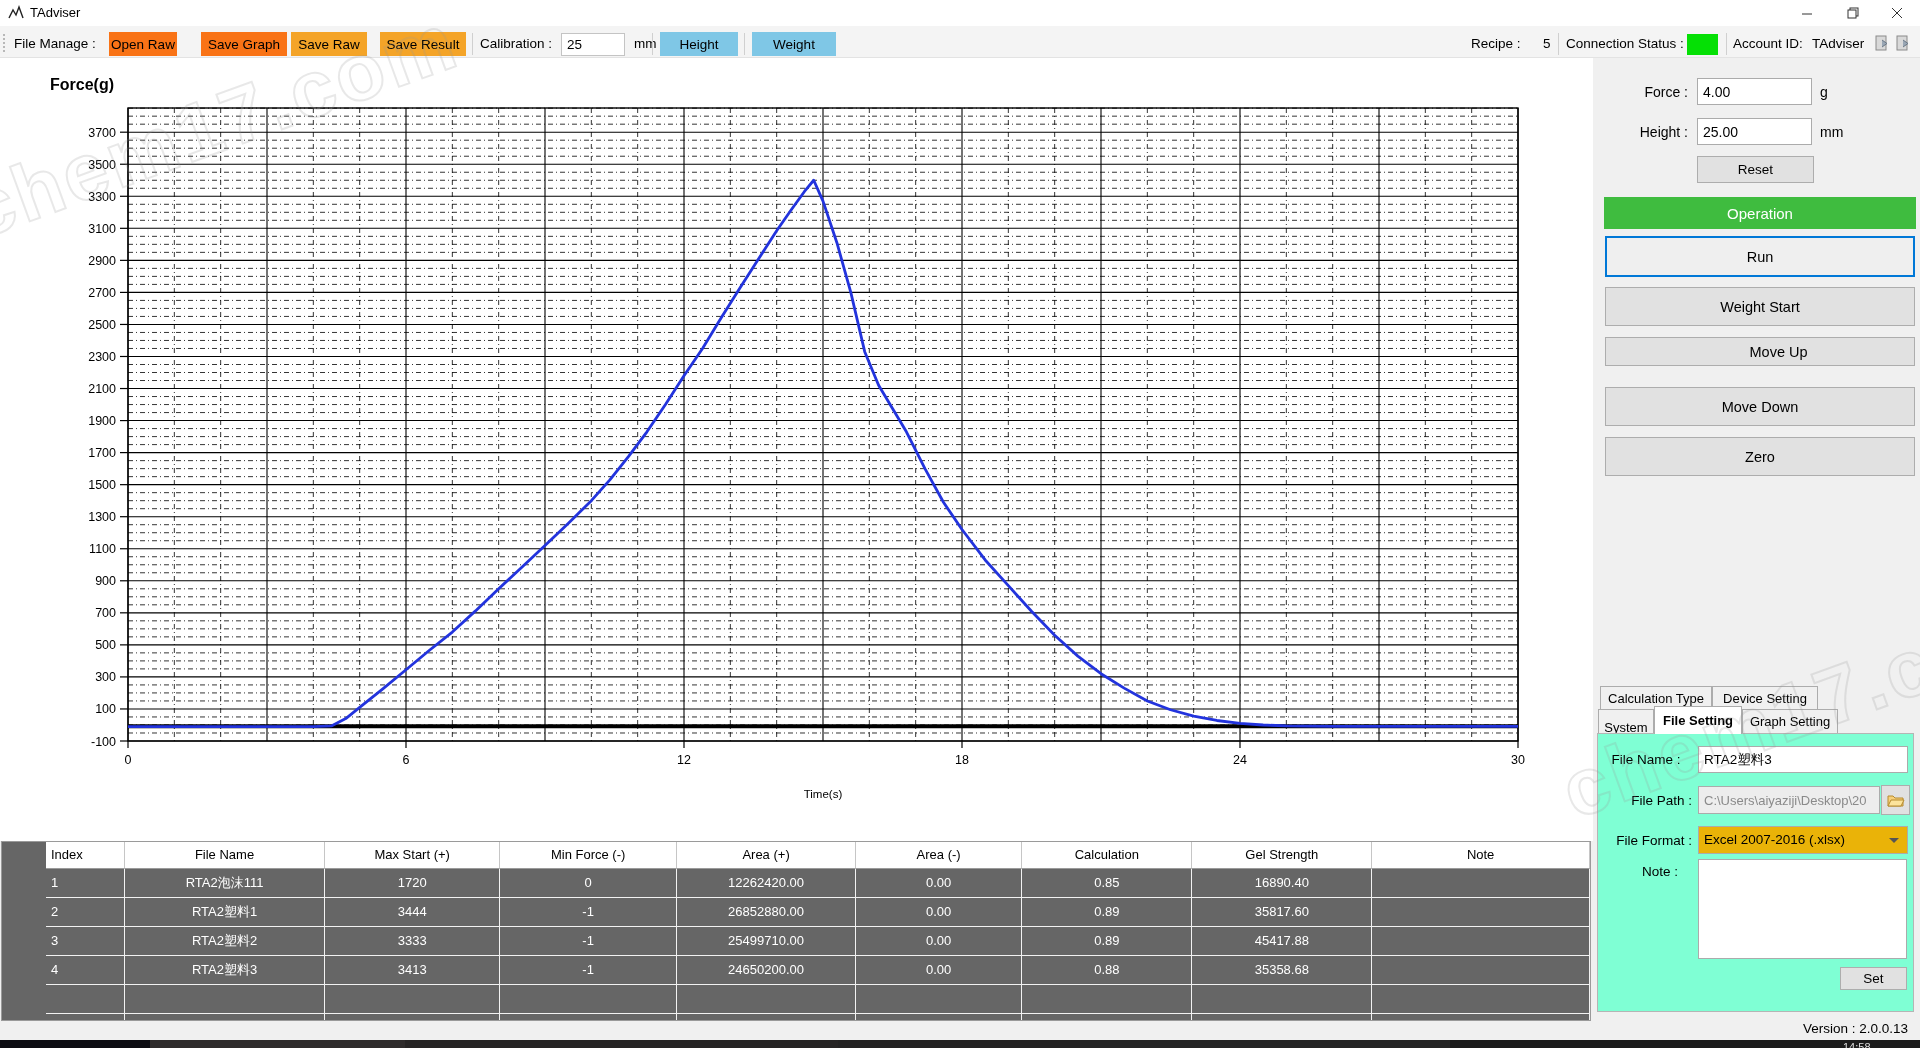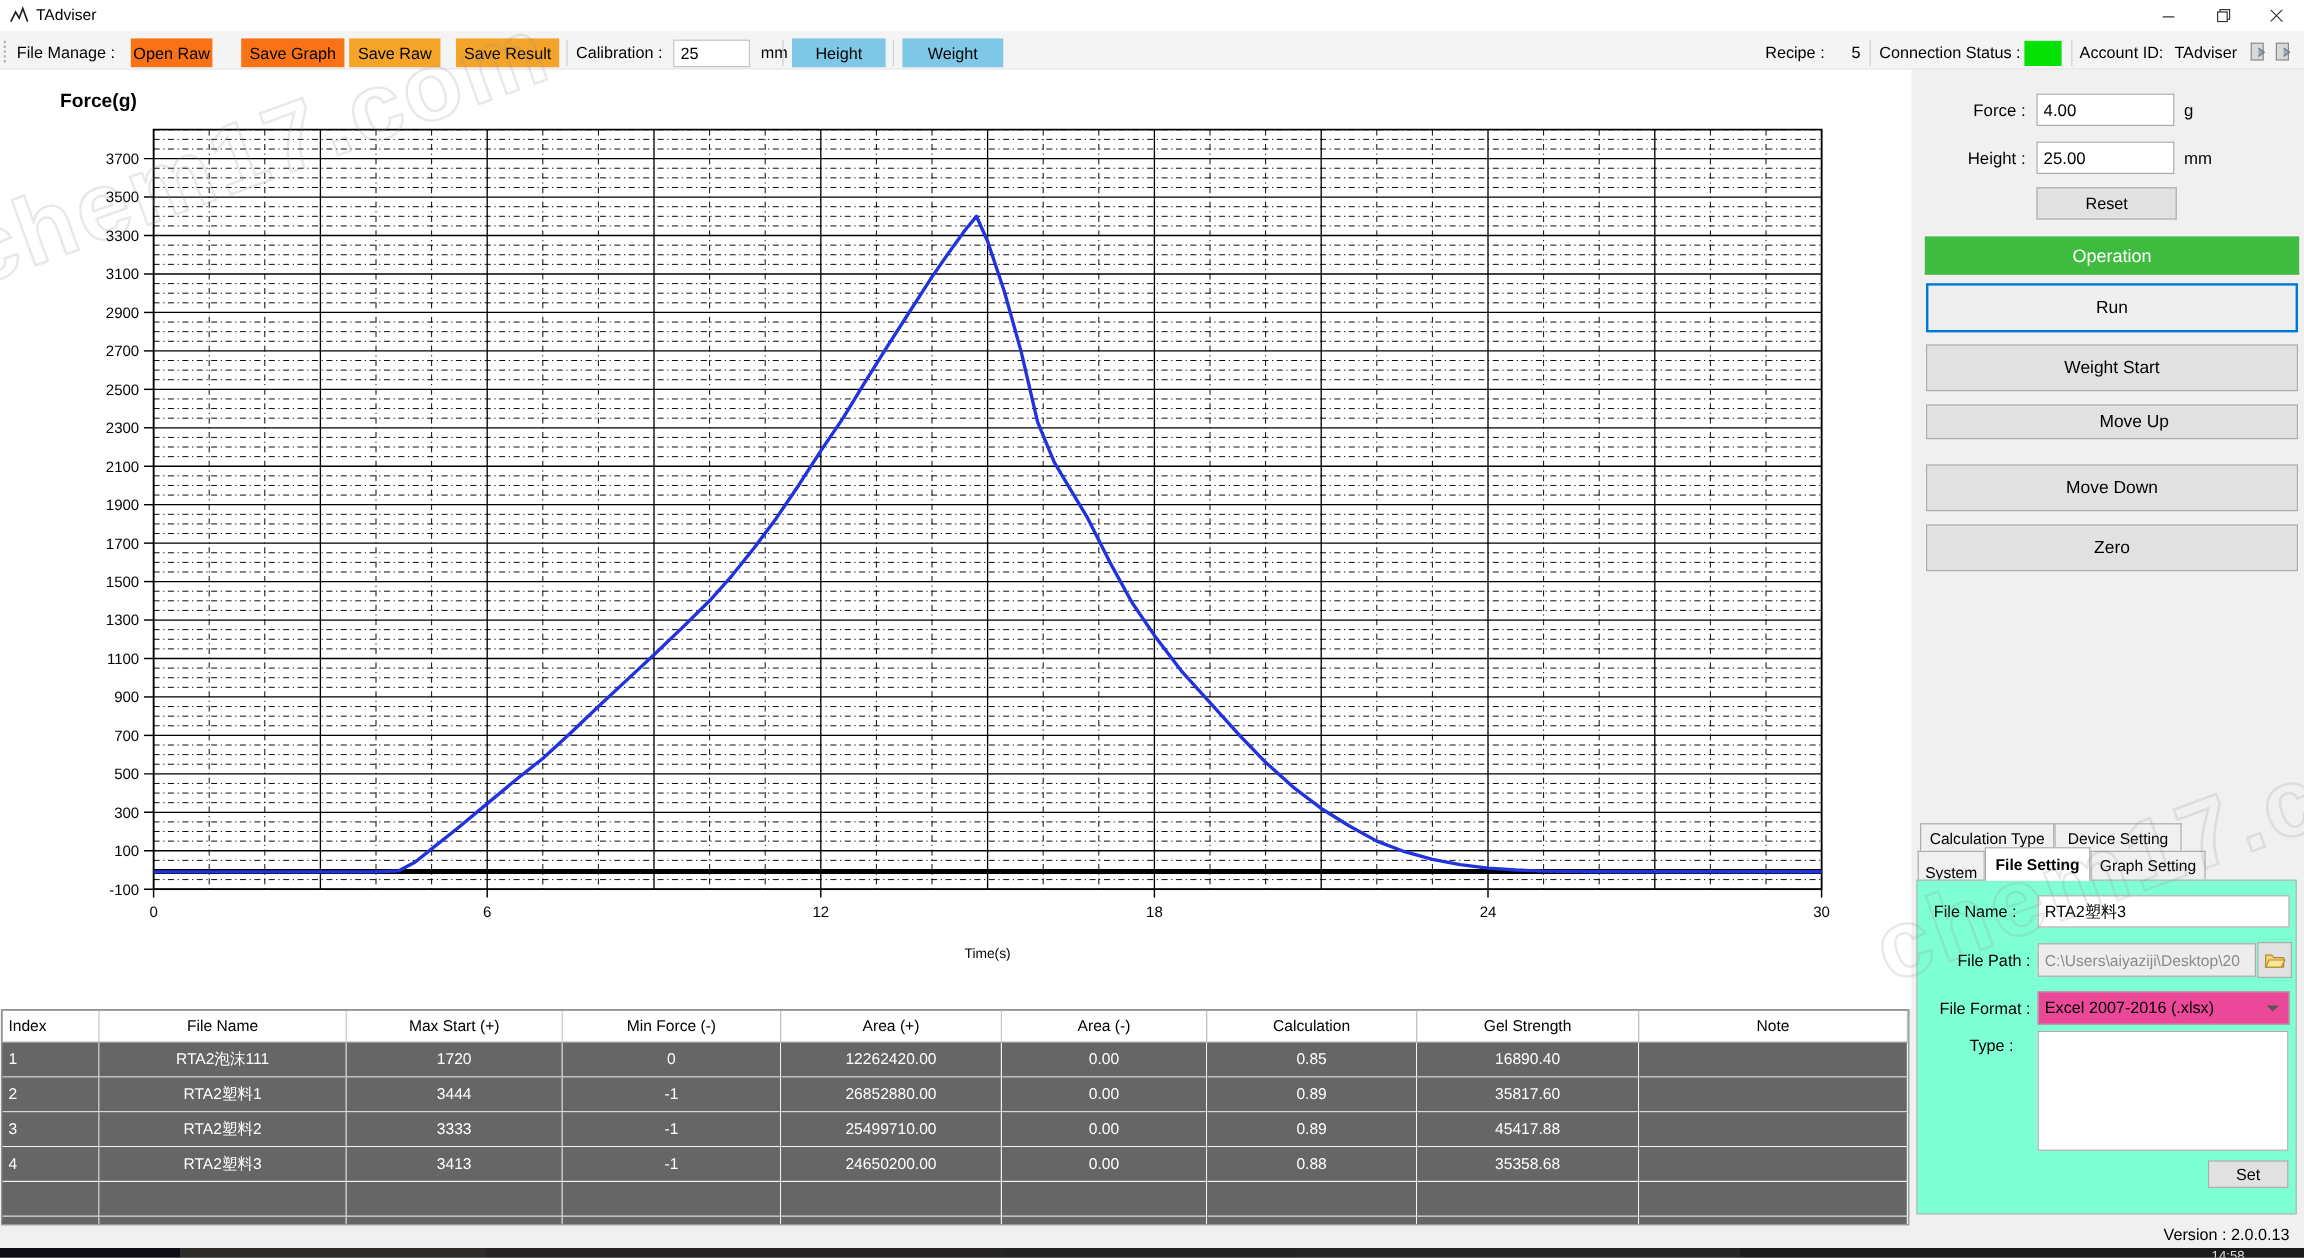--- a/index.html
+++ b/index.html
@@ -24,21 +24,21 @@
                padding-left:5px; font-family:"Liberation Sans",sans-serif; }
   .conn-box { top:34px; width:31px; height:21px; }
 
   
   .chart-area { left:0; top:58px; width:1593px; height:783px; background:#fff; }
   .chart-title { left:50px; top:18px; font-size:16px; font-weight:bold; }
 
   
   .table-area { left:1px; top:841px; width:1590px; height:180px; overflow:hidden; background:#666;
                 border:1px solid #9a9a9a; }
-  .trow { display:flex; width:1588px; }
+  .trow { display:flex; width:1588px;padding-left:44px; }
   .th { background:#fff; color:#000; font-size:13px; height:27px; line-height:26px; text-align:center;
         border-right:1px solid #c6c6c6; border-bottom:1px solid #9a9a9a; overflow:hidden; }
   .td { background:#666; color:#fff; font-size:13px; height:29px; line-height:28px; text-align:center;
         border-right:1px solid #f2f2f2; border-bottom:1px solid #f2f2f2; overflow:hidden; }
   .th.first, .td.first { text-align:left; padding-left:5px; }
 
   
   .right-panel { left:1593px; top:58px; width:327px; height:982px; background:#f0f0f0; }
   .rp-label { font-size:14px; text-align:right; white-space:nowrap; }
   .rp-input { border:1px solid #ababab; background:#fff; font-size:14px; padding-left:5px;
@@ -408,25 +408,25 @@
 <input class="abs rp-input" style="left: 1698px; top: 746px; width: 210px; height: 27px; font-size: 13.5px;" readonly="" value="RTA2塑料3">
 <div class="abs mint-label" style="left:1600px; top:793px; width:92px;">File Path :</div>
 <input class="abs rp-input" style="left: 1698px; top: 786px; width: 182px; height: 28px; font-size: 13px; background: rgb(237, 237, 237); color: rgb(138, 138, 138);" readonly="" value="C:\Users\aiyaziji\Desktop\20">
 <div class="abs btn" style="left:1881px; top:785px; width:29px; height:30px;">
   <svg width="18" height="15" viewBox="0 0 18 15">
     <path d="M1 3 h5 l2 2 h8 v8 h-15 z" fill="#f7d07a" stroke="#b68b2e"></path>
     <path d="M1 13 l3 -6 h13 l-3 6 z" fill="#fce49b" stroke="#b68b2e"></path>
   </svg>
 </div>
 <div class="abs mint-label" style="left:1596px; top:833px; width:96px;">File Format :</div>
-<div class="abs rp-input" style="left:1698px; top:826px; width:210px; height:28px; font-size:13.5px; line-height:26px; background:#ec4899;">
+<div class="abs rp-input" style="left:1698px; top:826px; width:210px; height:28px; font-size:13.5px; line-height:26px; background:#eab308;">
   <span>Excel 2007-2016 (.xlsx)</span>
   <div class="abs combo-arrow" style="right:8px; top:11px;"></div>
 </div>
-<div class="abs mint-label" style="left:1600px; top:864px; width:78px;">Type :</div>
+<div class="abs mint-label" style="left:1600px; top:864px; width:78px;">Note :</div>
 <textarea class="abs rp-input" style="left: 1698px; top: 859px; width: 209px; height: 100px; resize: none;" readonly="" value=""></textarea>
 <div class="abs btn" style="left:1840px; top:967px; width:67px; height:23px; font-size:13.5px;">Set</div>
 
 <div class="abs version" style="left:1760px; top:1021px; width:148px; text-align:right;">Version : 2.0.0.13</div>
 
 <div class="abs watermark" style="left:-45px; top:80px;">chem17.com</div>
 <div class="abs watermark" style="left:1550px; top:660px;">chem17.com</div>
 
 <div class="abs taskbar">
   <div class="abs" style="left:0; top:0; width:150px; height:8px; background:#0c0c12;"></div>

